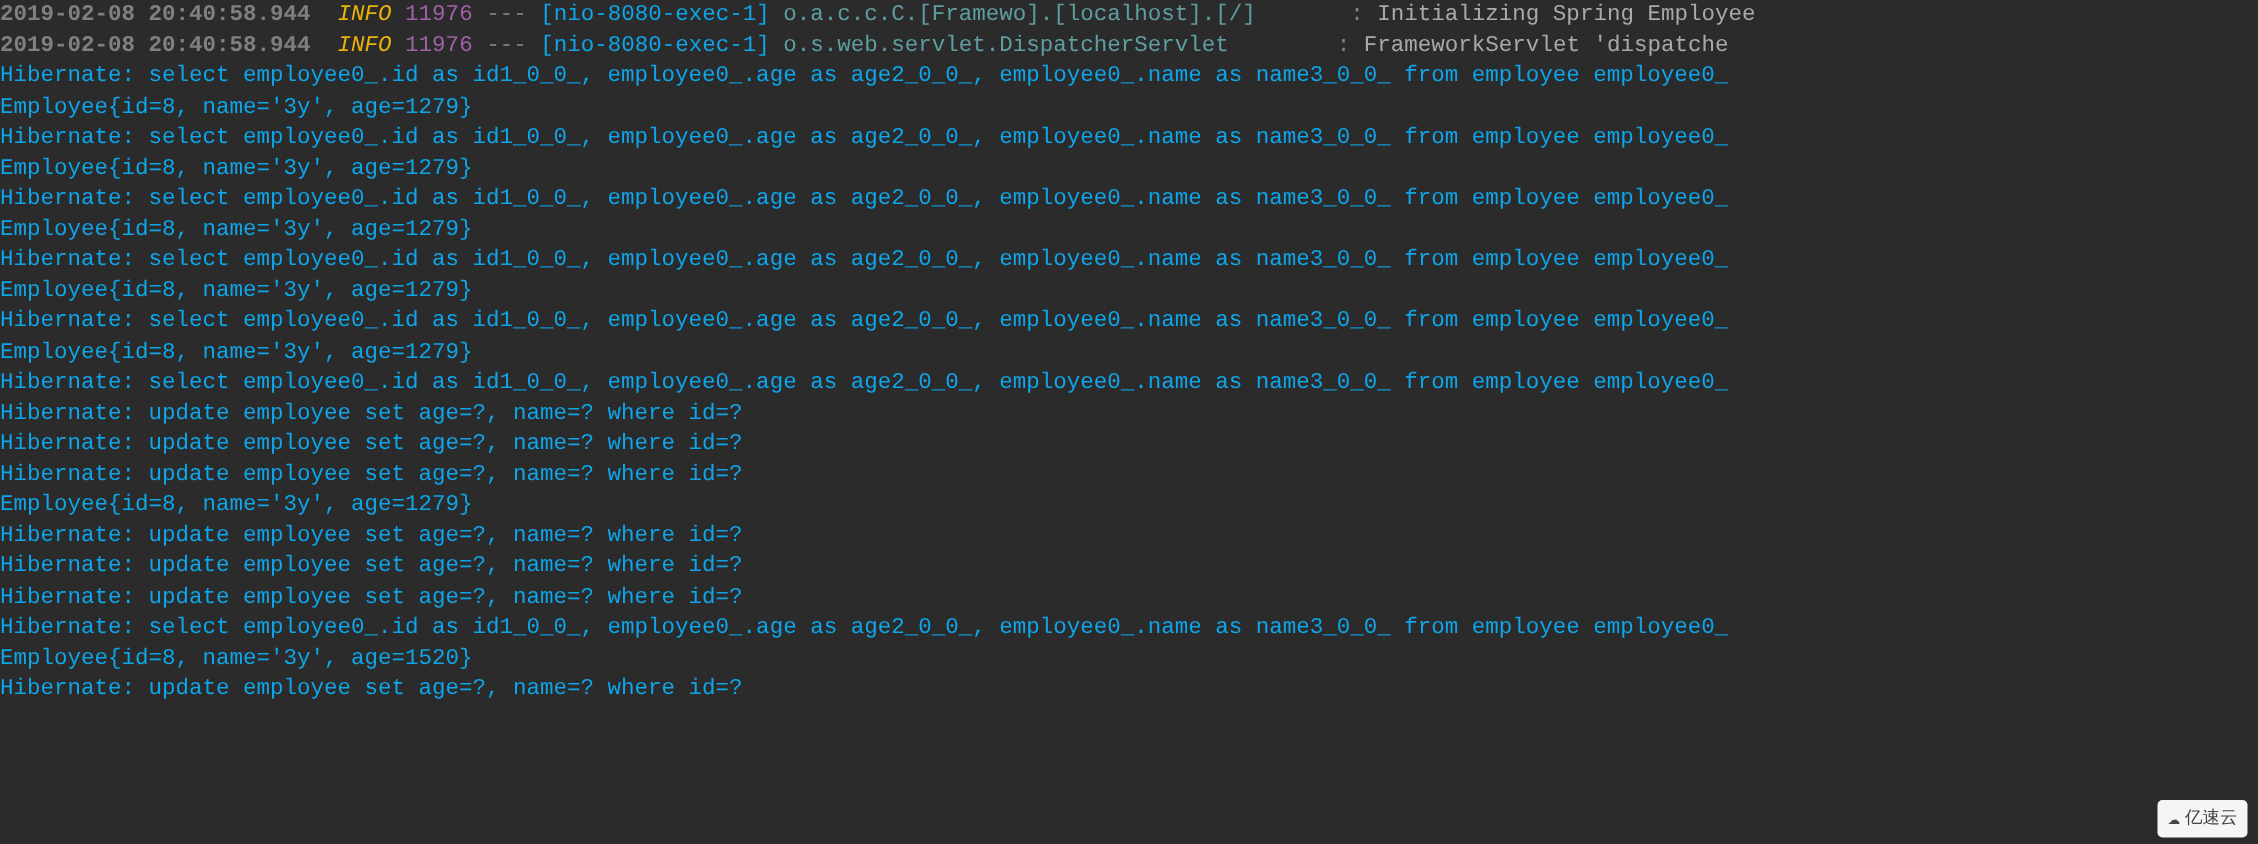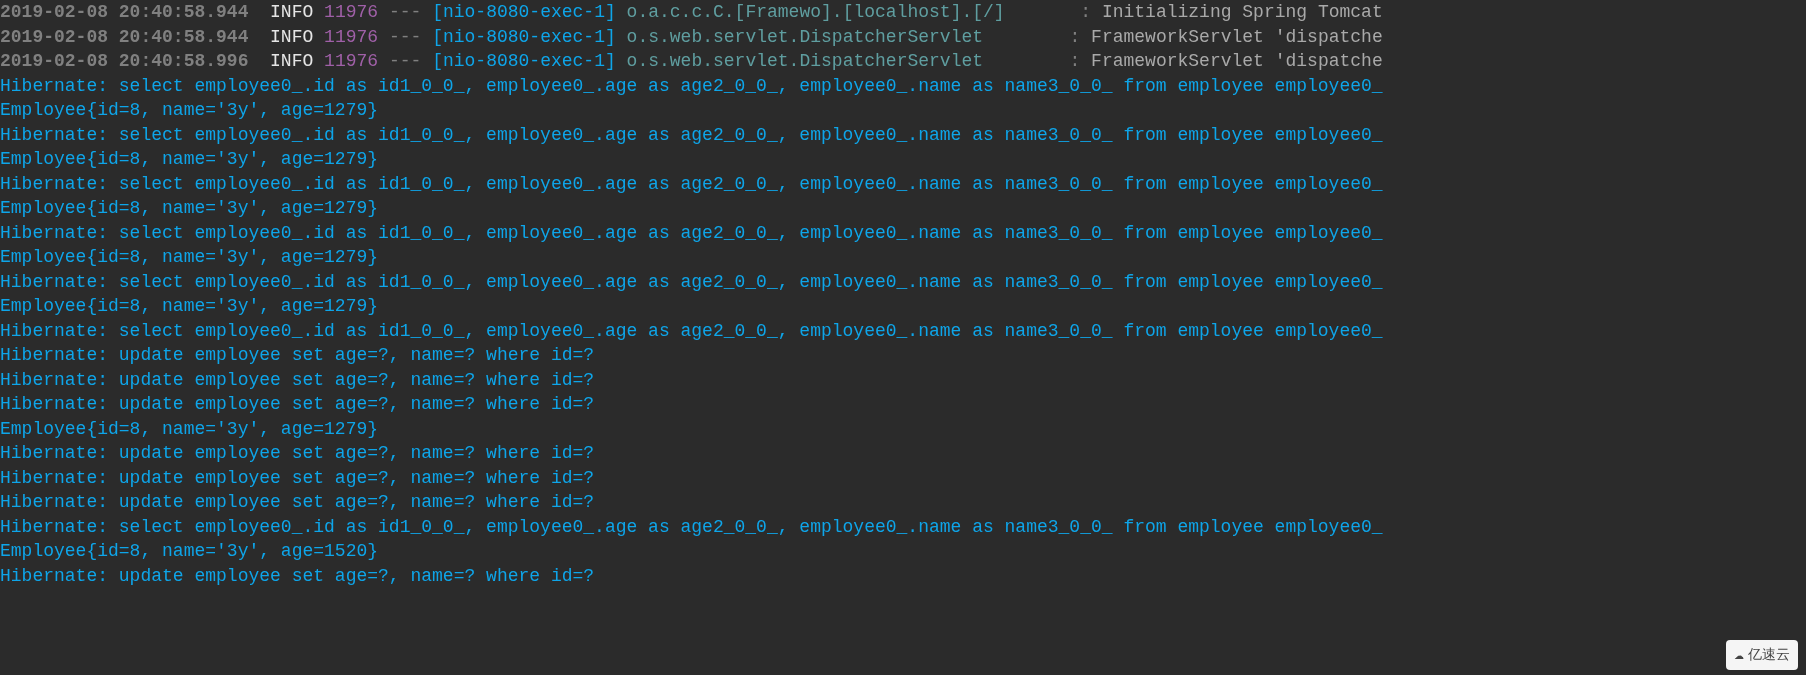--- a/index.html
+++ b/index.html
@@ -16,21 +16,21 @@
       width: 1806px;
       height: 675px;
       overflow: hidden;
       white-space: nowrap;
       position: relative;
     }
     .log-line {
       white-space: pre;
     }
     .timestamp { color: #808080; font-weight: bold; }
-    .info { color: #e5e5e5; }
+    .info { color: #eab308; font-style: italic; }
     .pid { color: #a060a8; text-align: right; }
     .sep { color: #808080; }
     .thread { color: #0ea5e9; }
     .logger { color: #5f9ea0; }
     .colon { color: #808080; }
     .msg { color: #a9a9a9; }
     .sql { color: #0ea5e9; }
     .watermark {
       position: absolute;
       bottom: 5px;
@@ -45,23 +45,22 @@
       gap: 4px;
     }
     .watermark-icon {
       font-size: 16px;
     }
   </style>
 </head>
 <body>
 
 <div id="console">
-    <div class="log-line"><span class="timestamp">2019-02-08 20:40:58.944</span>  <span class="info">INFO</span> <span class="pid">11976</span> <span class="sep">---</span> <span class="thread">[nio-8080-exec-1]</span> <span class="logger">o.a.c.c.C.[Framewo].[localhost].[/]      </span><span class="colon"> : </span><span class="msg">Initializing Spring Tomcat</span></div>
+    <div class="log-line"><span class="timestamp">2019-02-08 20:40:58.944</span>  <span class="info">INFO</span> <span class="pid">11976</span> <span class="sep">---</span> <span class="thread">[nio-8080-exec-1]</span> <span class="logger">o.a.c.c.C.[Framewo].[localhost].[/]      </span><span class="colon"> : </span><span class="msg">Initializing Spring Employee</span></div>
     <div class="log-line"><span class="timestamp">2019-02-08 20:40:58.944</span>  <span class="info">INFO</span> <span class="pid">11976</span> <span class="sep">---</span> <span class="thread">[nio-8080-exec-1]</span> <span class="logger">o.s.web.servlet.DispatcherServlet       </span><span class="colon"> : </span><span class="msg">FrameworkServlet 'dispatche</span></div>
-    <div class="log-line"><span class="timestamp">2019-02-08 20:40:58.996</span>  <span class="info">INFO</span> <span class="pid">11976</span> <span class="sep">---</span> <span class="thread">[nio-8080-exec-1]</span> <span class="logger">o.s.web.servlet.DispatcherServlet       </span><span class="colon"> : </span><span class="msg">FrameworkServlet 'dispatche</span></div>
     <div class="log-line sql">Hibernate: select employee0_.id as id1_0_0_, employee0_.age as age2_0_0_, employee0_.name as name3_0_0_ from employee employee0_</div>
     <div class="log-line sql">Employee{id=8, name='3y', age=1279}</div>
     <div class="log-line sql">Hibernate: select employee0_.id as id1_0_0_, employee0_.age as age2_0_0_, employee0_.name as name3_0_0_ from employee employee0_</div>
     <div class="log-line sql">Employee{id=8, name='3y', age=1279}</div>
     <div class="log-line sql">Hibernate: select employee0_.id as id1_0_0_, employee0_.age as age2_0_0_, employee0_.name as name3_0_0_ from employee employee0_</div>
     <div class="log-line sql">Employee{id=8, name='3y', age=1279}</div>
     <div class="log-line sql">Hibernate: select employee0_.id as id1_0_0_, employee0_.age as age2_0_0_, employee0_.name as name3_0_0_ from employee employee0_</div>
     <div class="log-line sql">Employee{id=8, name='3y', age=1279}</div>
     <div class="log-line sql">Hibernate: select employee0_.id as id1_0_0_, employee0_.age as age2_0_0_, employee0_.name as name3_0_0_ from employee employee0_</div>
     <div class="log-line sql">Employee{id=8, name='3y', age=1279}</div>

